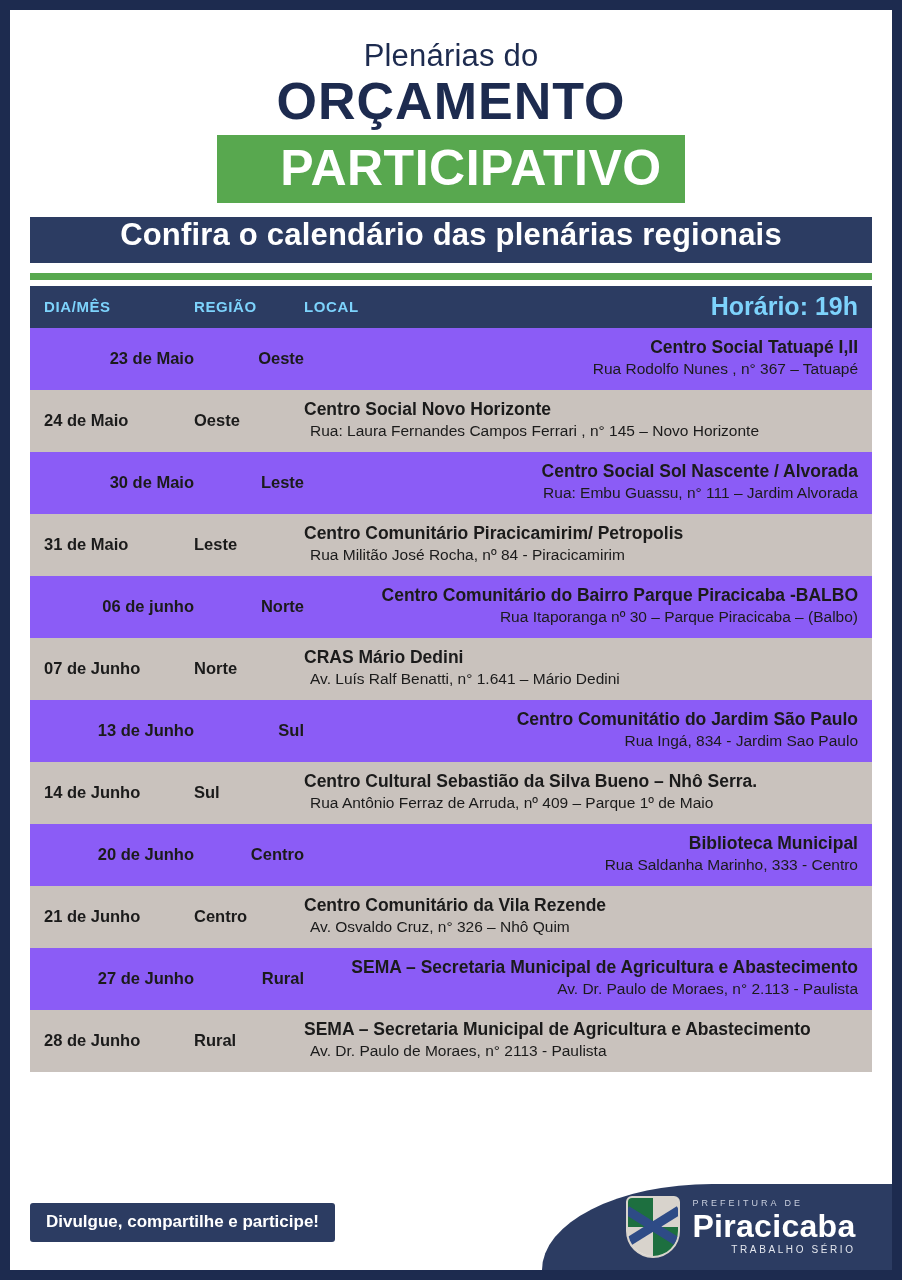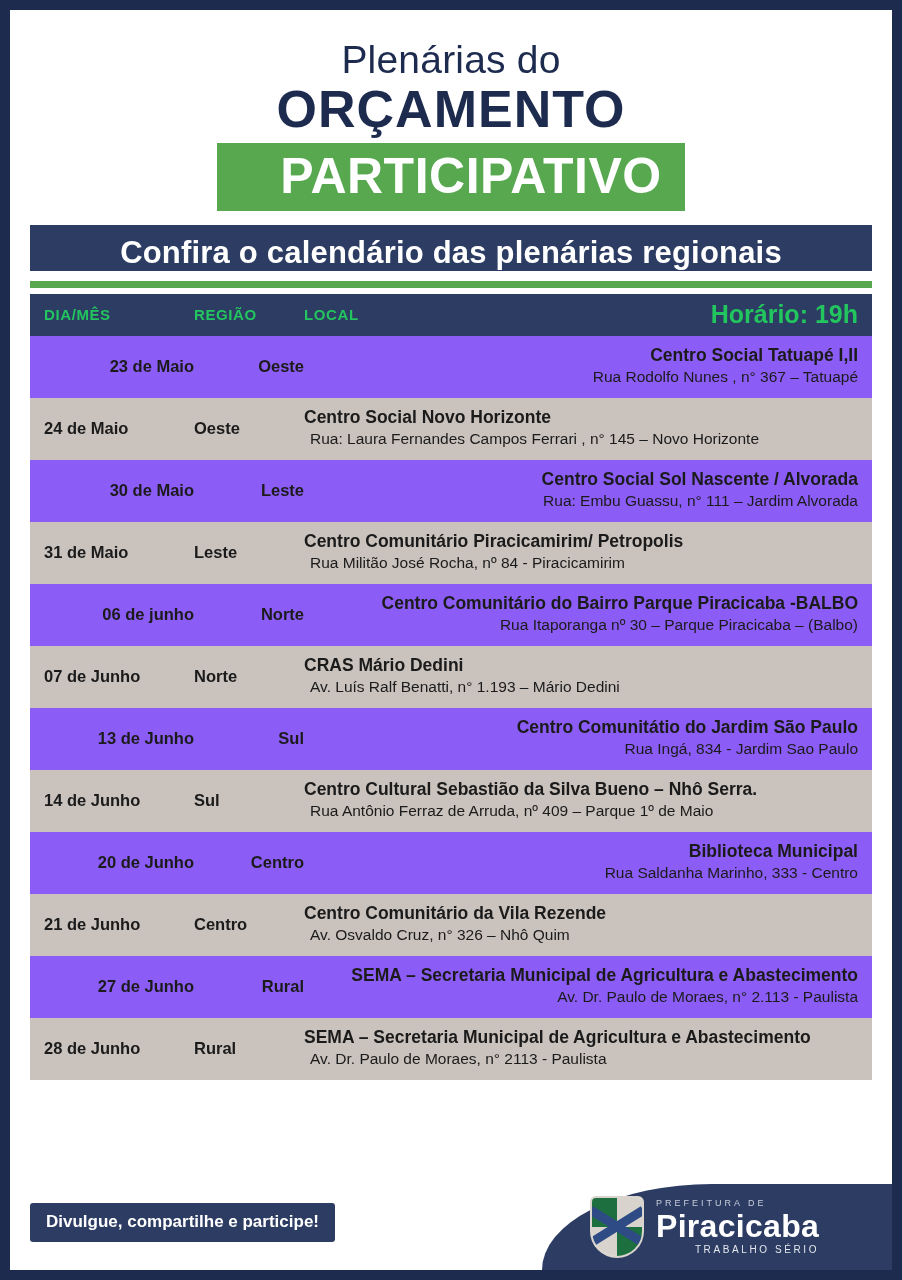--- a/index.html
+++ b/index.html
@@ -20,21 +20,21 @@
     background: #ffffff;
     overflow: hidden;
   }
 
   
   .header {
     padding-top: 30px;
     text-align: center;
   }
   .h-plenarias {
-    font-size: 39px;
+    font-size: 31px;
     color: #1d2b4f;
     font-weight: 400;
     letter-spacing: 0.2px;
     line-height: 1.05;
     padding-left: 0;
   }
   .h-orcamento {
     font-size: 52px;
     font-weight: bold;
     color: #1d2b4f;
@@ -64,21 +64,21 @@
     margin-top: 8px;
     padding-left: 120px;
   }
 
   
   .banner {
     margin: 14px 20px 0 20px;
     background: #2c3c62;
     height: 46px;
     display: flex;
-    align-items: flex-end;
+    align-items: flex-start;
     justify-content: center;
   }
   .banner-text {
     color: #ffffff;
     font-size: 31px;
     font-weight: bold;
     letter-spacing: 0.2px;
   }
 
   
@@ -87,21 +87,21 @@
     height: 7px;
     background: #58a84f;
   }
 
   
   .table {
     margin: 6px 20px 0 20px;
   }
   .thead {
     background: #2c3c62;
-    color: #22c55e;
+    color: #7dd3fc;
     height: 42px;
     display: flex;
     align-items: center;
     padding: 0 14px;
   }
   .col-date { width: 150px; flex: 0 0 150px; }
   .col-region { width: 110px; flex: 0 0 110px; }
   .col-local { flex: 1 1 auto; }
   .th {
     font-size: 15px;
@@ -162,21 +162,21 @@
     border-radius: 3px;
   }
   .logo-panel {
     position: absolute;
     right: 0; bottom: 0;
     width: 350px; height: 86px;
     background: #2c3c62;
     border-top-left-radius: 170px 86px;
     display: flex;
     align-items: center;
-    justify-content: flex-start;
+    justify-content: center;
     padding-left: 48px;
   }
   .crest {
     width: 54px; height: 62px;
     background: #f2f2f0;
     border: 2px solid #d9d4cd;
     border-radius: 6px 6px 27px 27px;
     position: relative;
     flex: 0 0 54px;
     overflow: hidden;
@@ -292,21 +292,21 @@
             <div class="col-local cell-local">
               <div class="l1">Centro Comunitário do Bairro Parque Piracicaba -BALBO</div>
               <div class="l2">Rua Itaporanga nº 30 – Parque Piracicaba – (Balbo)</div>
             </div>
           </div>
           <div class="trow even">
             <div class="col-date cell-date">07 de Junho</div>
             <div class="col-region cell-region">Norte</div>
             <div class="col-local cell-local">
               <div class="l1">CRAS Mário Dedini</div>
-              <div class="l2">Av. Luís Ralf Benatti, n° 1.193 – Mário Dedini</div>
+              <div class="l2">Av. Luís Ralf Benatti, n° 1.641 – Mário Dedini</div>
             </div>
           </div>
           <div class="trow odd">
             <div class="col-date cell-date">13 de Junho</div>
             <div class="col-region cell-region">Sul</div>
             <div class="col-local cell-local">
               <div class="l1">Centro Comunitátio do Jardim São Paulo</div>
               <div class="l2">Rua Ingá, 834 - Jardim Sao Paulo</div>
             </div>
           </div>

